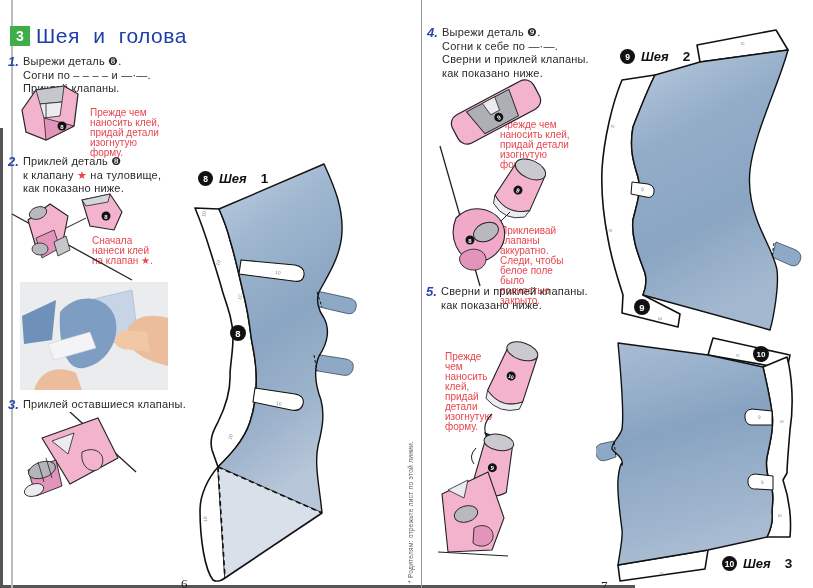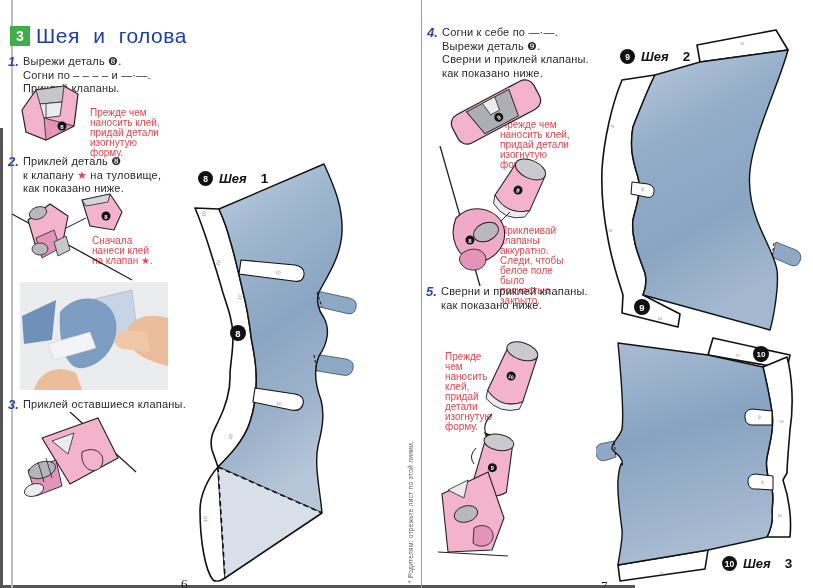--- a/index.html
+++ b/index.html
@@ -173,22 +173,22 @@
   <text class="mark" transform="translate(36,106) rotate(-72)">10</text>
   <text class="mark" transform="translate(92,114) rotate(5)">10</text>
   <text class="mark" transform="translate(58,140) rotate(-80)">10</text>
   <text class="mark" transform="translate(93,245) rotate(5)">10</text>
   <text class="mark" transform="translate(48,280) rotate(-70)">10</text>
   <text class="mark" transform="translate(24,362) rotate(-88)">10</text>
 </svg>
 
 <div class="abs step-num" style="left:427px;top:25px;">4.</div>
 <div class="abs step-text" style="left:442px;top:26px;">
+  <div class="ln">Вырежи деталь ❾.</div>
   <div class="ln">Согни к себе по —·—.</div>
-  <div class="ln">Вырежи деталь ❾.</div>
   <div class="ln">Сверни и приклей клапаны.</div>
   <div class="ln">как показано ниже.</div>
 </div>
 <div class="abs note" style="left:500px;top:120px;width:70px;">Прежде чем наносить клей, придай детали изогнутую форму.</div>
 <div class="abs note" style="left:500px;top:226px;width:72px;">Приклеивай клапаны аккуратно. Следи, чтобы белое поле было полностью закрыто.</div>
 
 <svg class="abs" style="left:436px;top:74px;" width="128" height="72" viewBox="0 0 128 72">
   <g transform="rotate(-28 60 38)">
     <rect x="14" y="22" width="92" height="32" rx="10" fill="#f3b3cd" stroke="#222" stroke-width="1.2"></rect>
     <path d="M34,24 L82,24 L78,52 L40,52 Z" fill="#aeaeb6" stroke="#222" stroke-width="0.9"></path>

